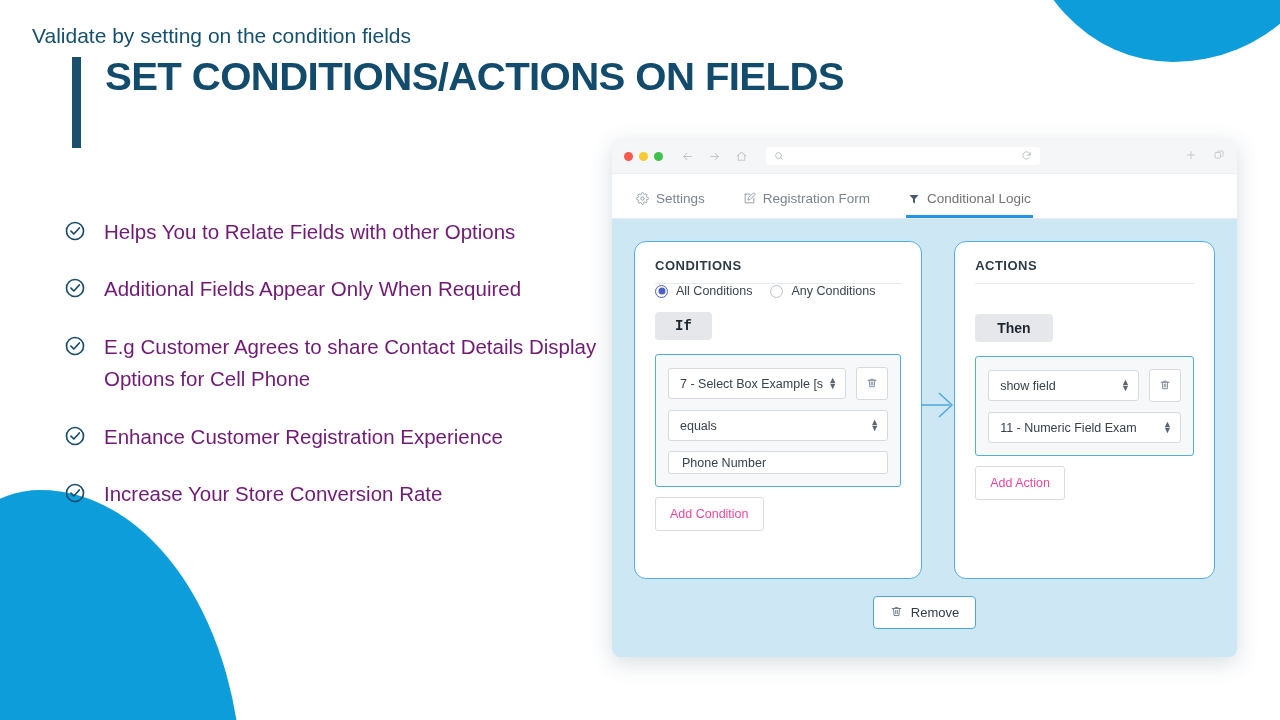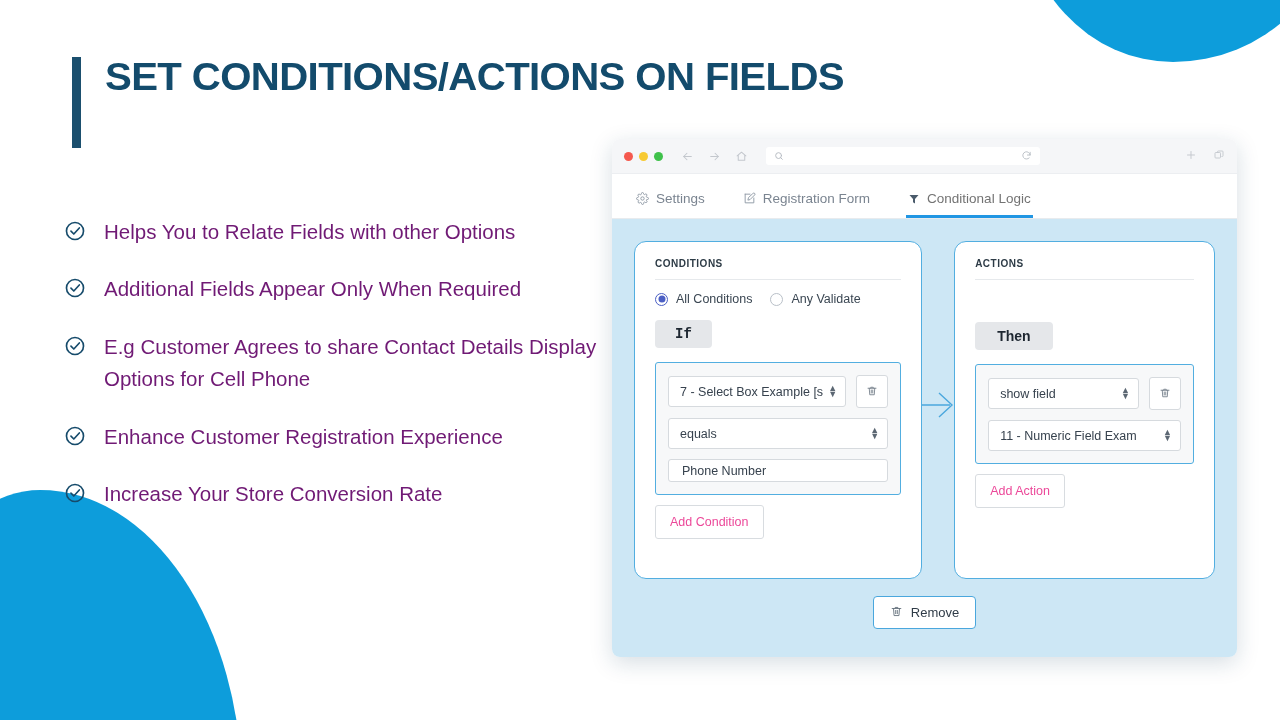--- a/index.html
+++ b/index.html
@@ -201,27 +201,26 @@
     background: #ffffff;
     border: 1.6px solid #52aee0;
     border-radius: 12px;
     flex: 1 1 0;
     padding: 16px 20px 18px 20px;
     min-height: 338px;
     box-sizing: border-box;
     position: relative;
   }
   .panel-title {
-    font-size: 10px;
+    font-size: 13px;
     font-weight: 700;
     color: #2d3b46;
     letter-spacing: 0.5px;
     padding-bottom: 10px;
     border-bottom: 1px solid #e6e9ec;
-    margin-bottom: 12px;
   }
   .radio-row {
     display: flex;
     align-items: center;
     justify-content: flex-start;
     gap: 8px;
     font-size: 12.5px;
     color: #3a4652;
     margin-bottom: 14px;
   }
@@ -379,20 +378,21 @@
 <div class="deco-bottom-left"></div>
 
 <div class="left-col">
 
   <div class="title-block">
     <div class="accent-bar"></div>
     <div class="title-text-wrap">
       <h1 class="page-title">SET CONDITIONS/ACTIONS ON FIELDS</h1>
     </div>
   </div>
+  <div class="page-subtitle">Validate by setting on the condition fields</div>
 
   <ul class="bullet-list">
     <li class="bullet-item">
       <span class="bullet-icon">
         <svg width="22" height="22" viewBox="0 0 24 24" fill="none" stroke="currentColor" stroke-width="1.8">
           <circle cx="12" cy="12" r="9.3"></circle>
             <path d="M7.6 12.2l3.1 3.1 6-6.6" stroke-linecap="round" stroke-linejoin="round"></path>
         </svg>
       </span>
       <span class="bullet-text">Helps You to Relate Fields with other Options</span>
@@ -532,21 +532,21 @@
         <path d="M305 152 L318 164 L305 176" fill="none" stroke="#4aa7dd" stroke-width="1.4"></path>
       </svg>
 
       <div class="panel">
         <div class="panel-title">CONDITIONS</div>
 
         <div class="radio-row">
           <span class="radio checked"></span>
           <span class="radio-label">All Conditions</span>
           <span class="radio"></span>
-          <span class="radio-label">Any Validate</span>
+          <span class="radio-label">Any Conditions</span>
         </div>
 
         <div><span class="kw-badge">If</span></div>
 
         <div class="rule-box">
           <div class="rule-row">
             <div class="select-ctl">
               <span class="sel-val">7 - Select Box Example [s</span>
               <span class="spinner">▲<br>▼</span>
             </div>

